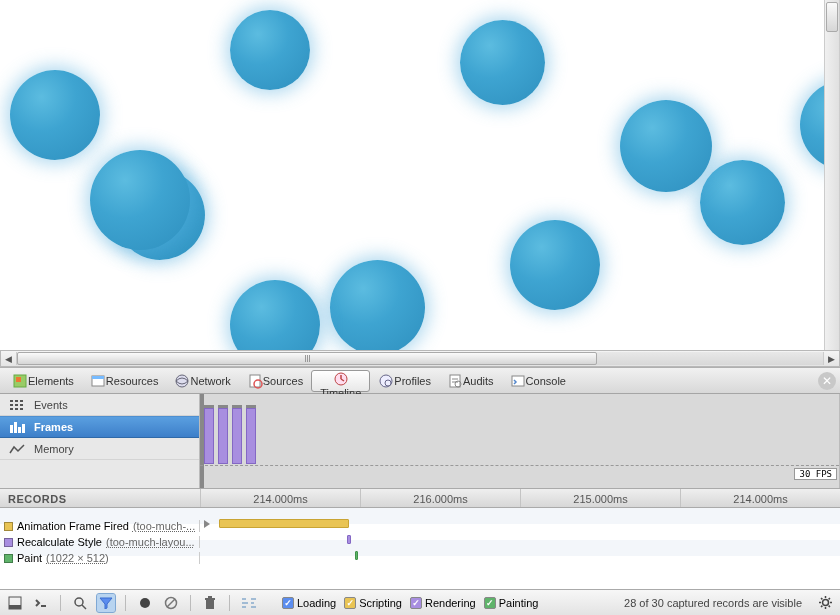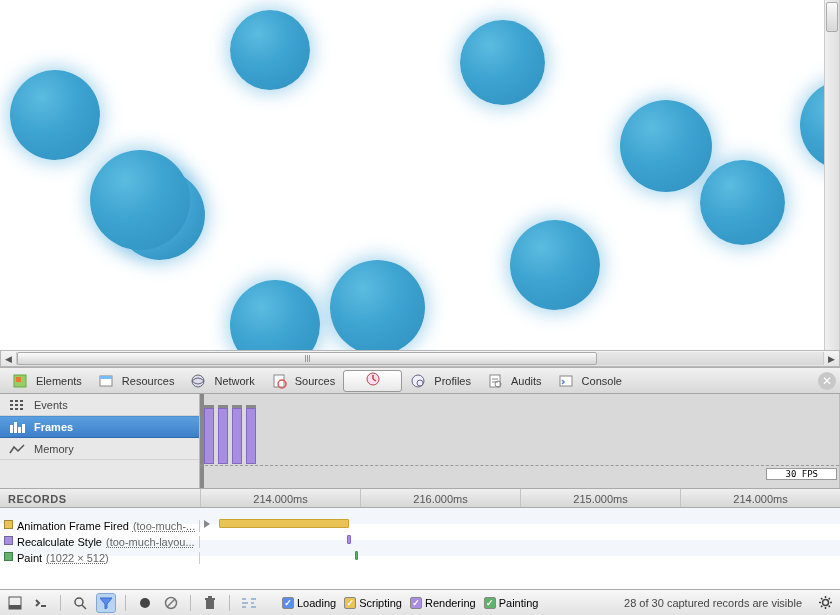--- a/index.html
+++ b/index.html
@@ -8,48 +8,48 @@
 .viewport { position: relative; width: 840px; height: 350px; background: #fff; overflow: hidden; border-right: 1px solid #ccc; }
 .ball { position: absolute; border-radius: 50%; background: radial-gradient(circle at 35% 30%, #5cbce0 0%, #3ea4d1 40%, #2e8fbe 100%); box-shadow: 0 0 18px 4px rgba(80,170,220,0.45); }
 
 .hscroll { height: 17px; border: 1px solid #b8b8b8; background: linear-gradient(#f4f4f4,#e4e4e4); display: flex; align-items: center; }
 .hscroll .arrow { width: 15px; height: 15px; display: flex; align-items: center; justify-content: center; color: #555; font-size: 9px; }
 .hscroll .track { flex: 1; height: 13px; background: linear-gradient(#e8e8e8,#d8d8d8); border-left: 1px solid #ccc; border-right: 1px solid #ccc; position: relative; }
 .hscroll .thumb { position: absolute; left: 0; top: 0; height: 100%; width: 72%; background: linear-gradient(#fafafa,#d6d6d6); border: 1px solid #aaa; border-radius: 2px; display:flex; align-items:center; justify-content:center; gap:1px;}
 .hscroll .grip { width:1px; height:7px; background:#999;}
 
 .tabbar { height: 27px; background: linear-gradient(#f1f1f1,#d8d8d8); border-top: 1px solid #b0b0b0; border-bottom: 1px solid #a5a5a5; display: flex; align-items: center; padding: 0 4px; gap: 0; }
-.tab { display: flex; align-items: center; gap: 8px; padding: 0 8px; height: 27px; cursor: pointer; color: #333; }
+.tab { display: flex; align-items: center; gap: 0; padding: 0 8px; height: 27px; cursor: pointer; color: #333; }
 .tab.active { background: linear-gradient(#fff,#e8e8e8); border: 1px solid #999; border-radius: 3px; height: 22px; box-shadow: inset 0 1px 0 #fff; flex-direction: column; }
 .tab .ticon { width: 16px; height: 16px; display: flex; align-items: center; justify-content: center; }
 .close-x { margin-left: auto; width: 18px; height: 18px; border-radius: 9px; background: #c8c8c8; color: #fff; display: flex; align-items:center; justify-content:center; font-size: 12px; }
 
 .tlbody { display: flex; height: 94px; }
 .sidepanel { width: 200px; background: #e8e8e8; border-right: 1px solid #bbb; }
 .siderow { display:flex; align-items:center; gap:8px; height:22px; padding:0 8px; border-bottom:1px solid #d4d4d4; color:#444; cursor:pointer;}
 .siderow.active { background: linear-gradient(#5a9fe0,#3d7fc9); color:#fff; font-weight:bold; border-top:1px solid #4e8fd0; border-bottom:1px solid #2f69a8;}
 .siderow .sicon { width:18px; display:flex; align-items:center; justify-content:center;}
 
 .framesarea { flex:1; background:#d9d9d9; position:relative; border-right:1px solid #bbb; }
 .framebars { position:absolute; left:4px; top:4px; bottom:24px; display:flex; gap:4px; align-items:flex-end; }
 .fbar { width:10px; background:#a88ee0; border:1px solid #8468c4; position:relative;}
 .fbar .cap { position:absolute; top:-4px; left:-1px; right:-1px; height:3px; background:#888;}
 .fpsline { position:absolute; left:0; right:0; bottom:22px; border-top:1px dashed #999;}
-.fpsbadge { position:absolute; right:2px; bottom:8px; background:#fff; border:1px solid #999; padding:0 18px; font-size:9px; font-family:monospace;}
+.fpsbadge { position:absolute; right:2px; bottom:8px; background:#fff; border:1px solid #999; padding:0 4px; font-size:9px; font-family:monospace;}
 .handle { position:absolute; left:0; top:0; bottom:0; width:4px; background:#888; cursor:ew-resize;}
 
 .recordhdr { height:20px; background: linear-gradient(#efefef,#d7d7d7); border-top:1px solid #aaa; border-bottom:1px solid #aaa; display:flex; }
 .recordhdr .lbl { width:200px; padding:0 8px; line-height:20px; color:#555; font-weight:bold; letter-spacing:0.5px;}
 .recordhdr .cols { flex:1; display:flex;border-radius:7px; }
 .recordhdr .col { flex:1; border-left:1px solid #c4c4c4; text-align:center; line-height:20px; color:#555;}
 
 .records { position:relative; }
 .recrow { display:flex; height:16px; align-items:center; }
 .recrow:nth-child(odd){ background:#f3f6fa; }
-.recname { width:200px; display:flex; gap:4px; padding:0 4px; border-right:1px solid #ccc; white-space:nowrap; overflow:hidden;margin-top:20px;}
+.recname { width:200px; display:flex; align-items:center; gap:4px; padding:0 4px; border-right:1px solid #ccc; white-space:nowrap; overflow:hidden;margin-top:20px;}
 .swatch { width:9px; height:9px; border:1px solid rgba(0,0,0,0.3); flex-shrink:0;}
 .recname .lnk { text-decoration:underline dotted; color:#666; }
 .rectrack { flex:1; position:relative; display:flex;}
 .rectrack .cell { flex:1; border-left:1px solid #e4e4e4; position:relative;}
 .tri { position:absolute; left:4px; top:4px; width:0;height:0; border-left:6px solid #888; border-top:4px solid transparent; border-bottom:4px solid transparent;}
 .bar { position:absolute; top:3px; height:9px; border-radius:1px;}
 
 .toolbar { position:absolute; left:0; right:0; bottom:0; height:26px; background:linear-gradient(#f7f7f7,#e3e3e3); border-top:1px solid #aaa; display:flex; align-items:center; padding:0 6px; gap:8px;}
 .tbtn { width:18px; height:18px; display:flex; align-items:center; justify-content:center; color:#555; cursor:pointer;}
 .tbtn.active { background:#b8d4f0; border-radius:2px; outline:1px solid #7fa8d4;}

